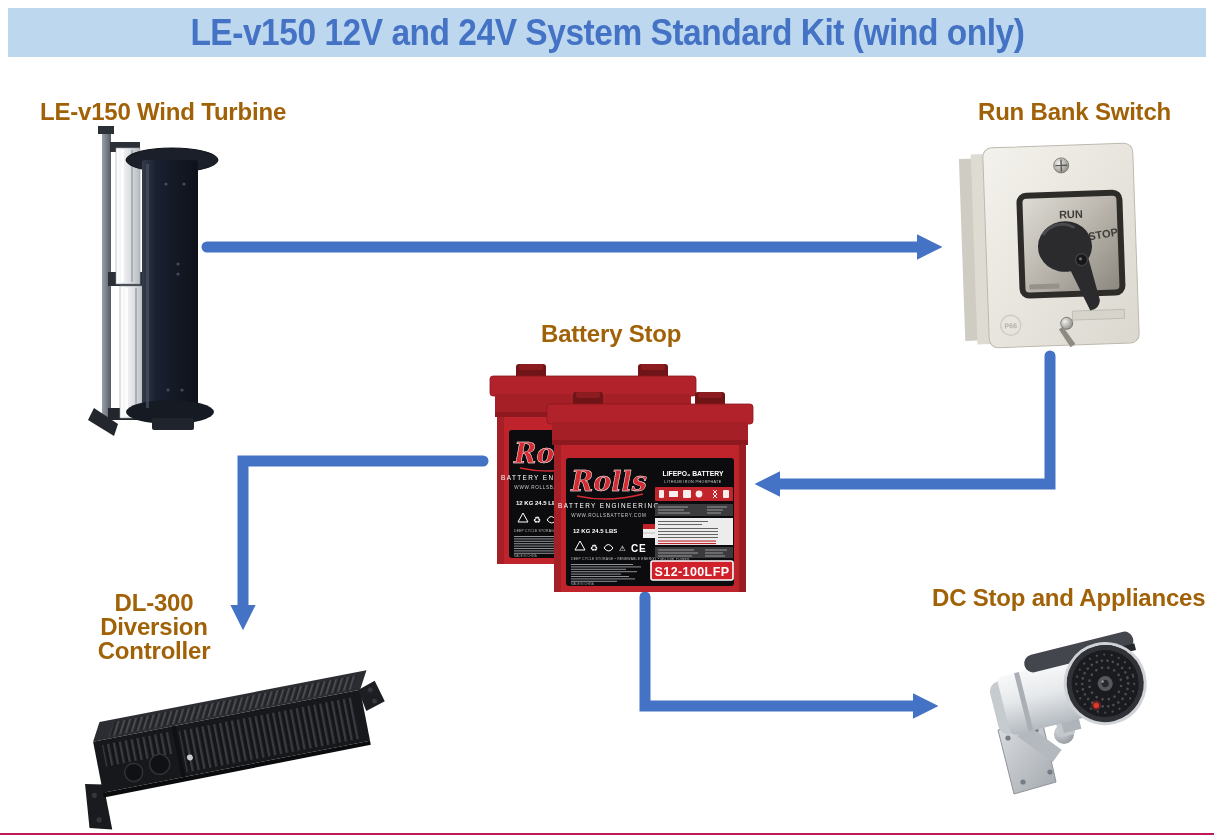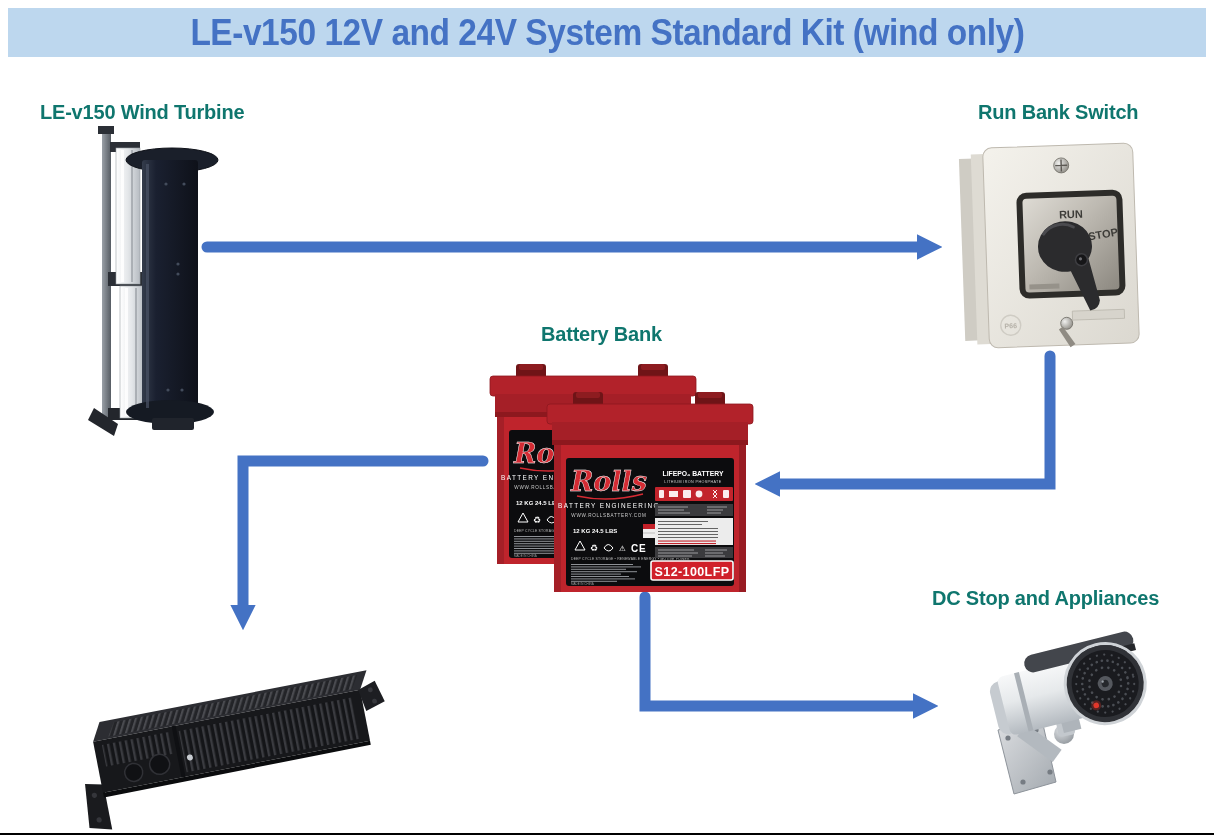--- a/index.html
+++ b/index.html
@@ -1,31 +1,31 @@
 <!DOCTYPE html>
 <html><head>
 <meta charset="utf-8">
 <style>
   html,body{margin:0;padding:0;background:#ffffff;}
   .canvas{
     position:relative;width:1214px;height:835px;background:#ffffff;overflow:hidden;
-    font-family:"Liberation Sans",sans-serif;border-bottom:2px solid #000000;box-sizing:border-box;
+    font-family:"Liberation Sans",sans-serif;border-bottom:2px solid #be185d;box-sizing:border-box;
   }
   .banner{
     position:absolute;left:8px;top:8px;width:1198px;height:49px;background:#BDD7EE;
     display:flex;align-items:center;justify-content:center;
   }
   .banner-title{
     font-size:36px;font-weight:700;color:#4472C4;white-space:nowrap;
     transform:scaleX(0.93);letter-spacing:-0.5px;
   }
   .arrows{position:absolute;left:0;top:0;z-index:1;pointer-events:none;}
   .comp{position:absolute;z-index:2;}
   .lbl{
-    position:absolute;z-index:3;font-weight:700;color:#0f766e;font-size:20px;
+    position:absolute;z-index:3;font-weight:700;color:#a16207;font-size:24px;
     letter-spacing:-0.2px;white-space:nowrap;line-height:24px;
   }
   .lbl.center{text-align:center;}
 </style>
 </head>
 <body>
 
 <div class="canvas">
 
   <div class="banner">
@@ -39,21 +39,26 @@
       </marker>
     </defs>
     <polyline points="207,247 920,247" fill="none" stroke-width="11" stroke-linecap="round" marker-end="url(#ah)" stroke="#4472C4"></polyline>
     <polyline points="1050,356 1050,484 777,484" fill="none" stroke-width="11" stroke-linecap="round" stroke-linejoin="miter" marker-end="url(#ah)" stroke="#4472C4"></polyline>
     <polyline points="483,461 243,461 243,608" fill="none" stroke-width="11" stroke-linecap="round" stroke-linejoin="miter" marker-end="url(#ah)" stroke="#4472C4"></polyline>
     <polyline points="645,597 645,706 916,706" fill="none" stroke-width="11" stroke-linecap="round" stroke-linejoin="miter" marker-end="url(#ah)" stroke="#4472C4"></polyline>
   </svg>
 
   <div class="lbl" style="left:40px;top:100px;">LE-v150 Wind Turbine</div>
   <div class="lbl" style="left:978px;top:100px;">Run Bank Switch</div>
-  <div class="lbl" style="left:541px;top:322px;">Battery Bank</div>
+  <div class="lbl" style="left:541px;top:322px;">Battery Stop</div>
+  <div class="lbl center" style="left:84px;top:591px;width:140px;">
+    <div>DL-300</div>
+    <div>Diversion</div>
+    <div>Controller</div>
+  </div>
   <div class="lbl" style="left:932px;top:586px;">DC Stop and Appliances</div>
 
   <svg class="comp" style="left:86px;top:124px;" width="140" height="312" viewBox="0 0 140 312">
     <defs>
       <linearGradient id="bladeG" x1="0" y1="0" x2="1" y2="0">
         <stop offset="0" stop-color="#ffffff"></stop>
           <stop offset="0.5" stop-color="#e3e6e9"></stop>
           <stop offset="1" stop-color="#b6bbc1"></stop>
       </linearGradient>
       <linearGradient id="cylG" x1="0" y1="0" x2="1" y2="0">

